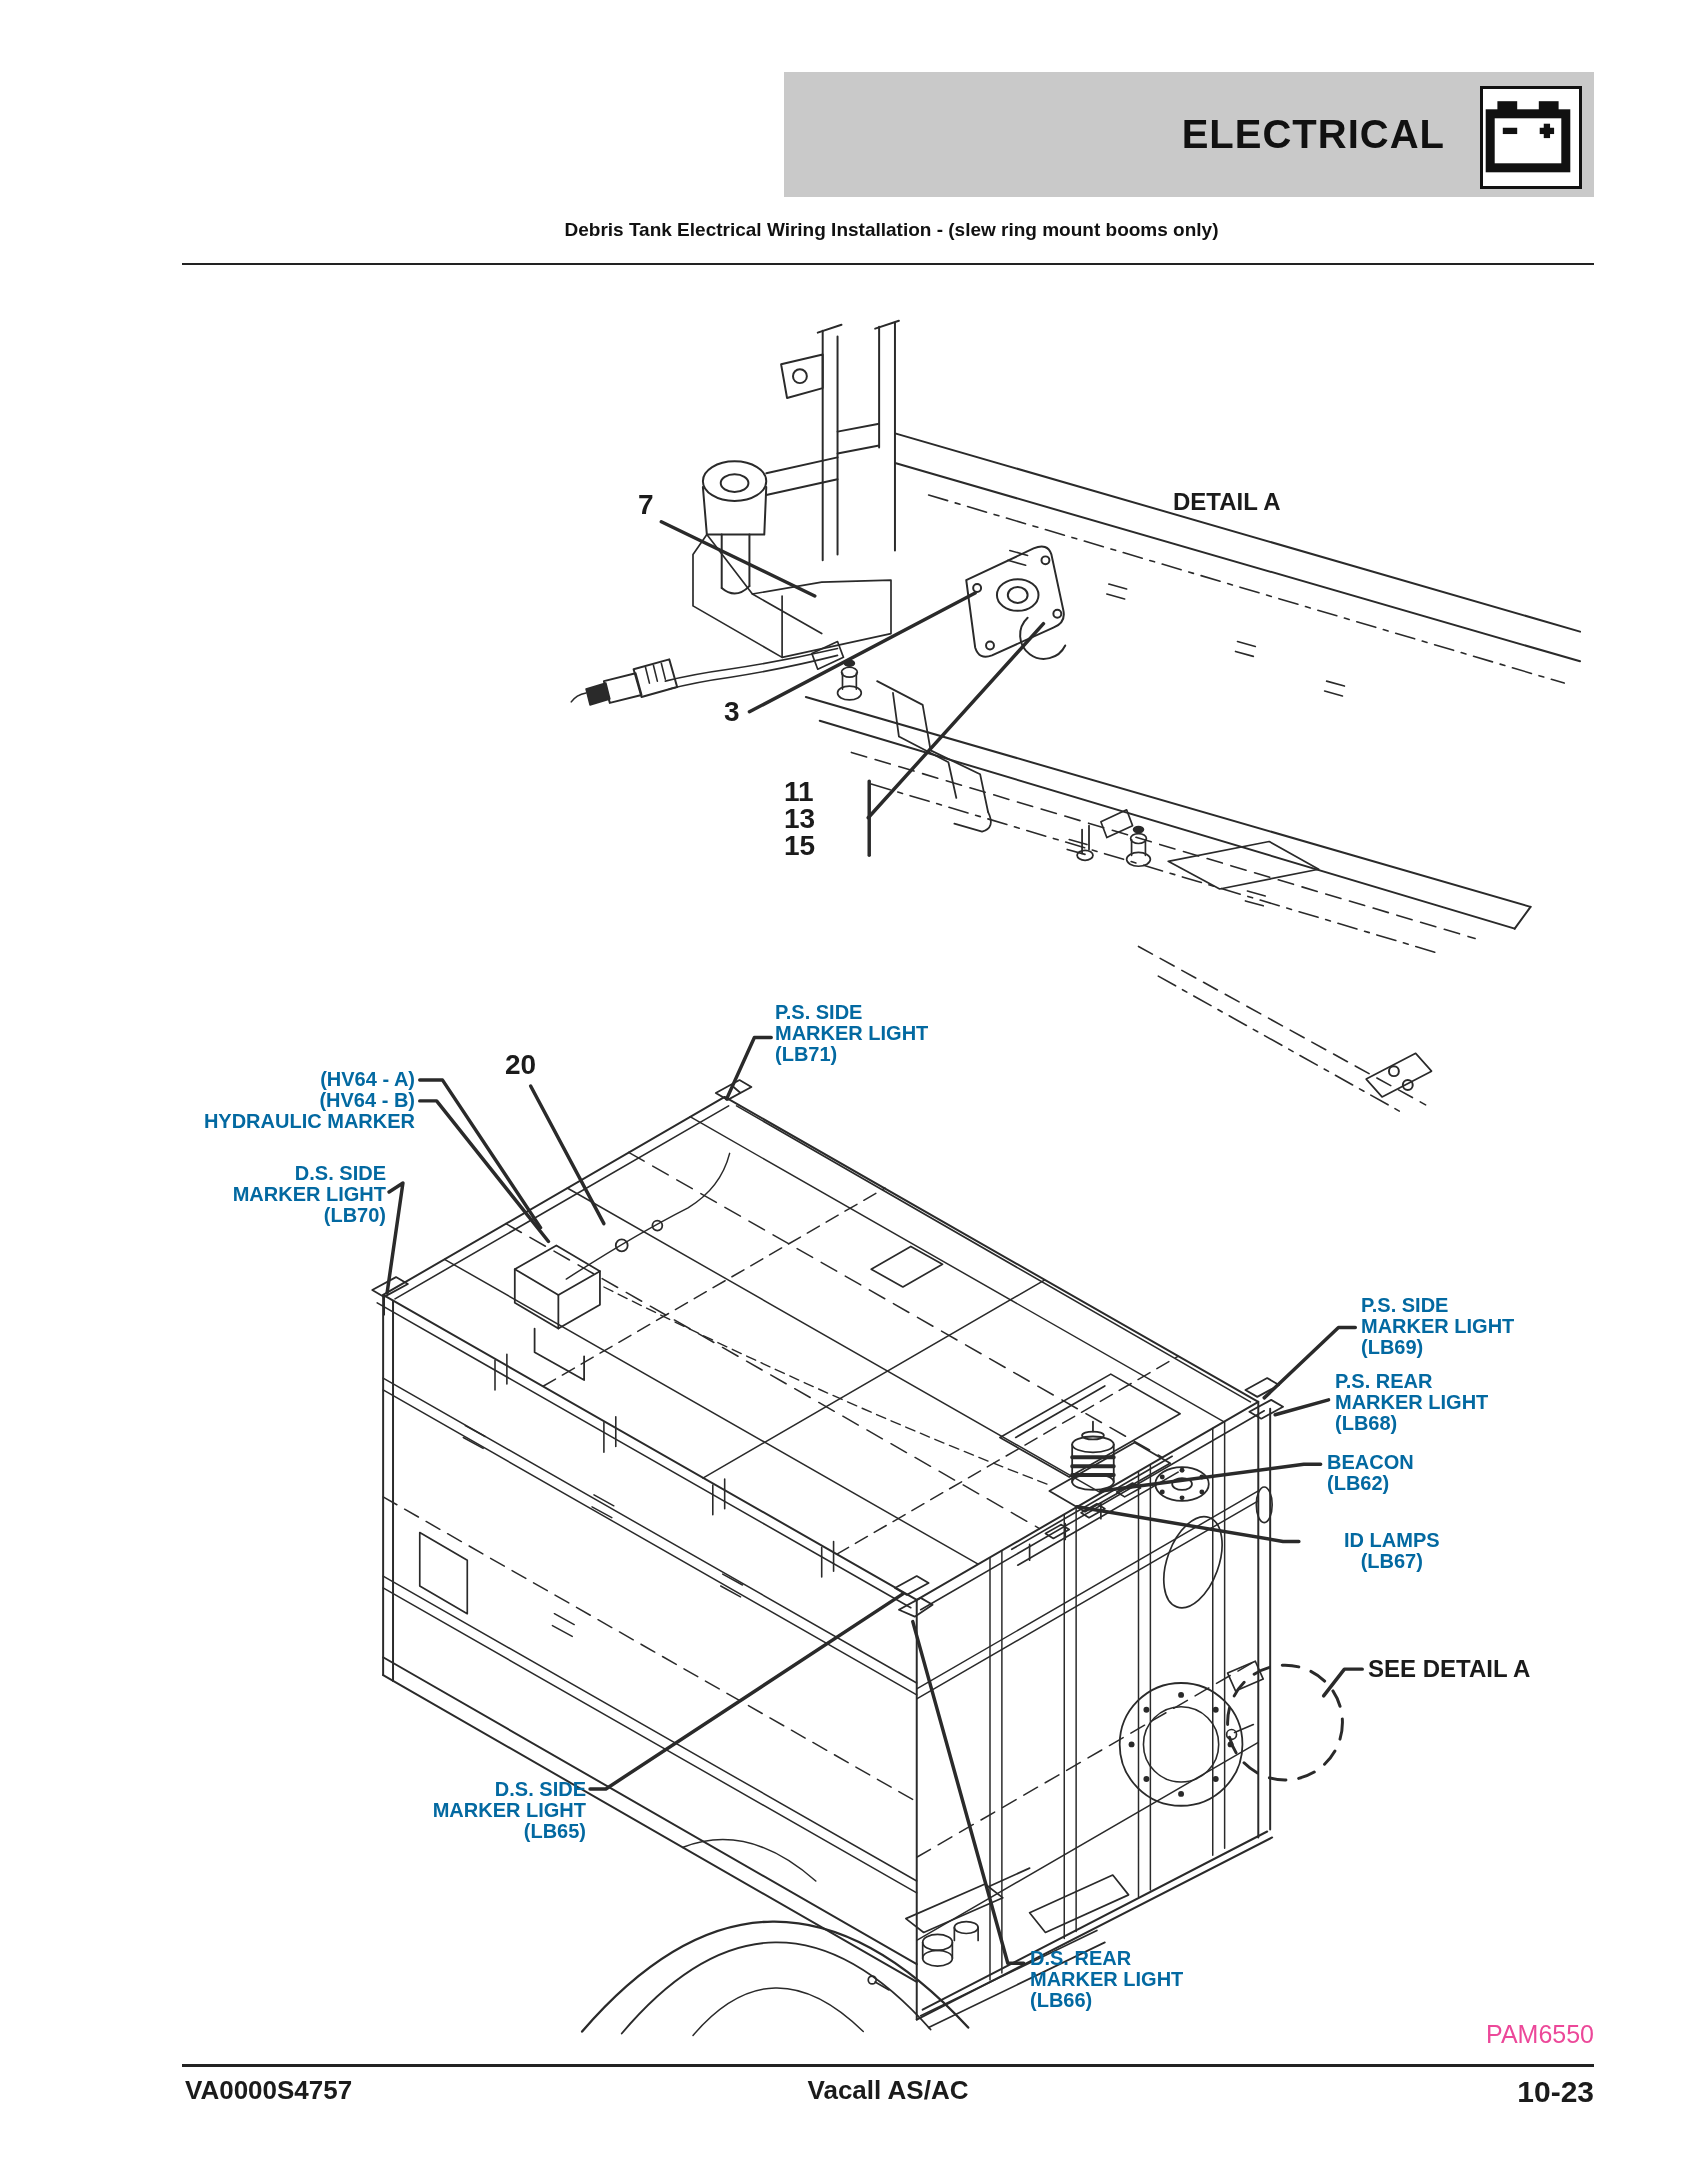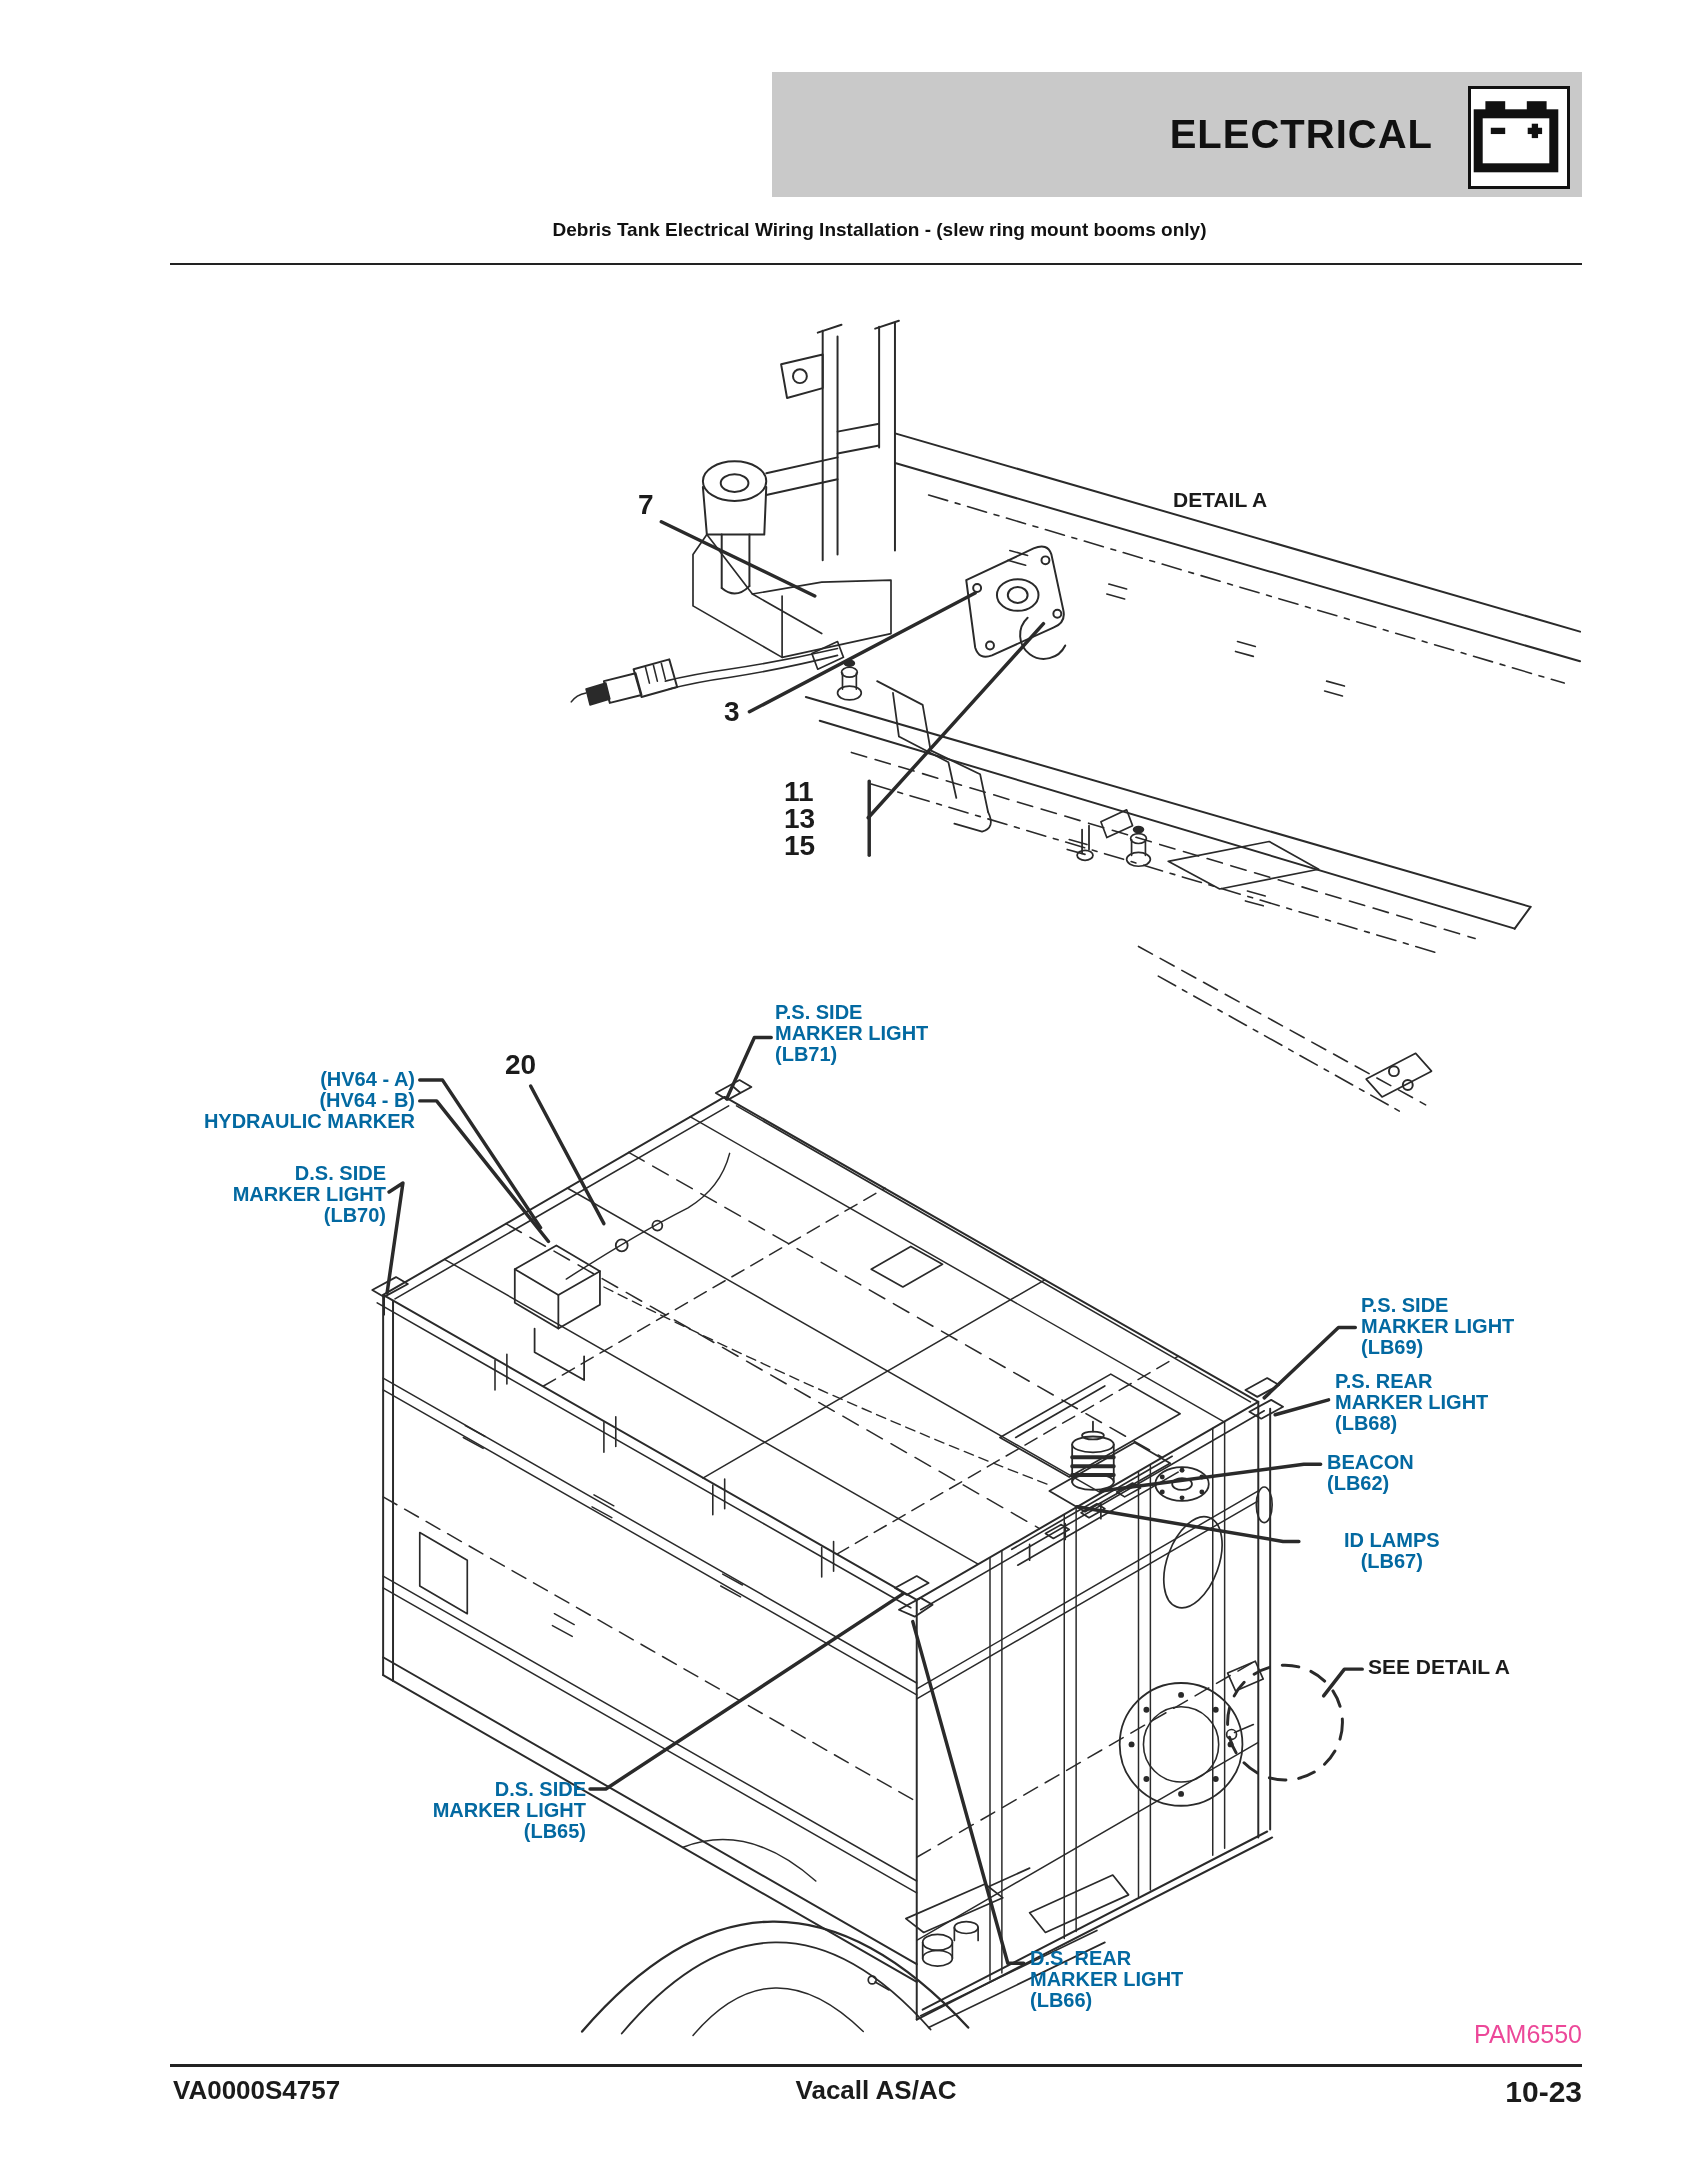--- a/index.html
+++ b/index.html
@@ -1,34 +1,34 @@
 <!DOCTYPE html>
 <html style="--banner-bg: #c9c9c9; --ink: #1b1b1b;"><head>
 <meta charset="utf-8">
 <style>
   html,body{margin:0;padding:0;background:#fff;}
   body{width:1683px;height:2178px;position:relative;overflow:hidden;
        font-family:"Liberation Sans",sans-serif;color:var(--ink,#1b1b1b);}
-  .abs{position:absolute;}
+  .abs{position:absolute;margin-left:12px;}
   
   .banner{left:772px;top:72px;width:810px;height:125px;background:var(--banner-bg,#c9c9c9);}
   .banner-label{position:absolute;right:149px;top:40px;font-size:40px;font-weight:bold;
                 letter-spacing:1px;color:#111;}
   .battery-box{position:absolute;right:12px;top:14px;width:96px;height:97px;background:#fff;
                border:3px solid #111;}
   
   .page-title{left:149px;top:219px;width:1461px;text-align:center;
               font-size:19px;font-weight:bold;color:#111;}
   .title-rule{left:170px;top:263px;width:1412px;height:2px;background:#222;}
   
   .lbl{position:absolute;font-size:20px;line-height:21px;font-weight:bold;white-space:pre;color:#0369a1;}
   .lbl.r{text-align:right;}
   .num{position:absolute;font-size:28px;line-height:27px;font-weight:bold;color:#1b1b1b;}
   .num.r{text-align:left;}
-  .cap{position:absolute;font-size:21px;font-weight:bold;color:#1b1b1b;}
+  .cap{position:absolute;font-size:24px;font-weight:bold;color:#1b1b1b;}
   .figcode{left:1426px;top:2020px;width:156px;text-align:right;font-size:25px;color:#ec4899;}
   
   .footer-rule{left:170px;top:2064px;width:1412px;height:3px;background:#222;}
   .f-left{left:173px;top:2075px;font-size:26px;font-weight:bold;}
   .f-center{left:69px;top:2075px;width:1614px;text-align:center;font-size:26px;font-weight:bold;}
   .f-right{left:1386px;top:2075px;width:196px;text-align:right;font-size:30px;font-weight:bold;}
   svg.linework{position:absolute;left:0;top:0;}
 </style>
 </head>
 <body>

